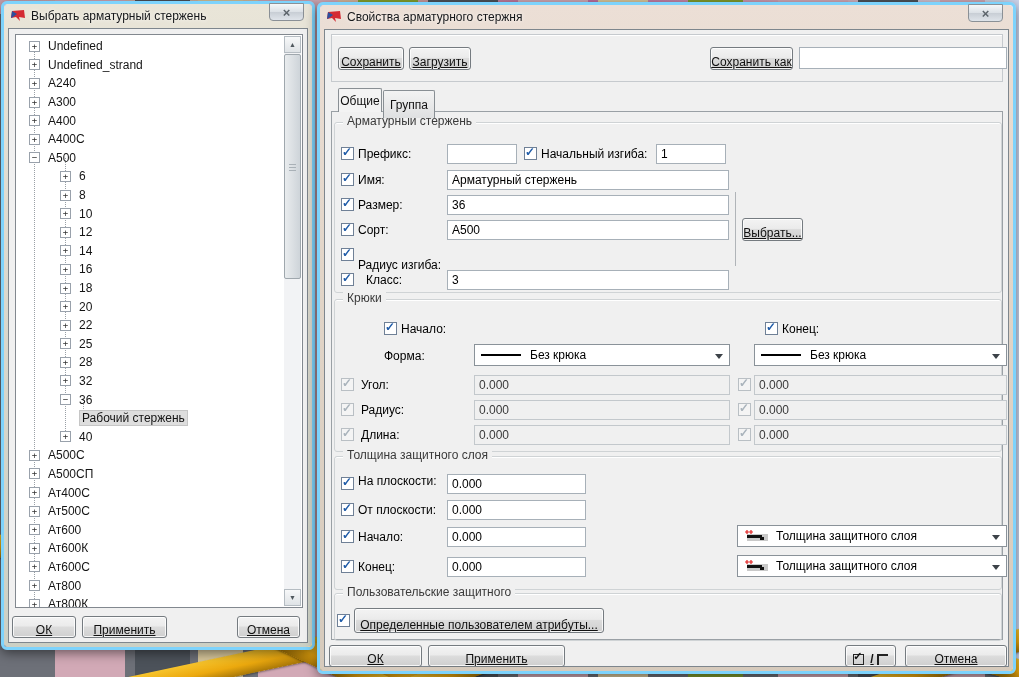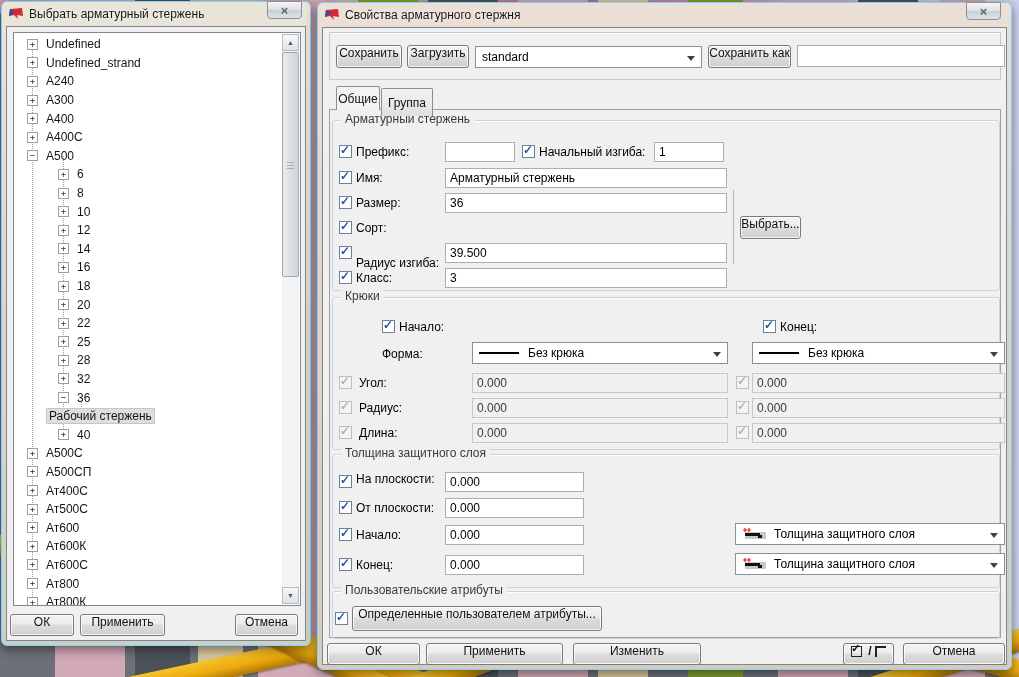--- a/index.html
+++ b/index.html
@@ -9,43 +9,43 @@
   
   .bg{position:absolute;inset:0;overflow:hidden;background:#6d7078;}
   .bg .col{position:absolute;top:0;bottom:0;}
   .bg .beam{position:absolute;height:22px;
             background:linear-gradient(180deg,#f7c42c 0%,#eca90e 55%,#a87708 100%);
             box-shadow:0 1px 2px rgba(0,0,0,.35);}
   .bg .topband{position:absolute;left:0;right:0;top:0;height:14px;
             background:linear-gradient(90deg,#c9a0ae,#d8c49c 30%,#b9679e 55%,#d2a9b6 80%,#cfd8e8);}
 
   
-  .win{position:absolute;border:1px solid #7dd3fc;border-radius:6px;
+  .win{position:absolute;border:3px solid #7dd3fc;border-radius:6px;
        box-shadow:0 3px 12px rgba(0,0,0,.5), inset 0 0 0 1px rgba(255,255,255,.6);}
   .glassL{position:absolute;inset:0;border-radius:5px;
        background:linear-gradient(180deg,#e9e5d8 0%,#dcd9ce 40%,#ccd0c4 100%);}
   .glassR{position:absolute;inset:0;border-radius:5px;
        background:linear-gradient(180deg,#ecdfd6 0%,#e2d5c8 40%,#d6cabc 100%);}
   .titlebar{position:absolute;left:0;right:0;top:0;height:24px;}
   .appico{position:absolute;left:7px;top:5px;width:15px;height:13px;}
   .wtitle{position:absolute;left:27px;top:5px;font-size:12px;color:#15171a;
           text-shadow:0 0 4px rgba(255,255,255,.95);white-space:nowrap;}
   .closebtn{position:absolute;top:-1px;width:35px;height:18px;box-sizing:border-box;
           border:1px solid #8a9096;border-radius:0 0 4px 4px;
           background:linear-gradient(180deg,#f5f7f9,#dce1e6 48%,#c8ced5 52%,#dfe4ea);
           display:flex;align-items:center;justify-content:center;
           color:#5c646b;font-size:13px;font-weight:bold;line-height:1;}
   .client{position:absolute;left:4px;right:4px;top:24px;bottom:4px;
           background:#f0f0f0;border:1px solid #7e868d;box-sizing:border-box;}
 
   
-  .btn{position:absolute;display:flex;align-items:flex-start;justify-content:center;
+  .btn{position:absolute;display:flex;align-items:flex-end;justify-content:center;
        font-size:12px;color:#111;border:1px solid #757b80;border-radius:3px;
        background:linear-gradient(180deg,#f3f3f3 0%,#ebebeb 45%,#dcdcdc 50%,#cfcfcf 100%);
-       box-shadow:inset 0 0 0 1px rgba(255,255,255,.8);box-sizing:border-box;white-space:nowrap;}
+       box-shadow:inset 0 0 0 1px rgba(255,255,255,.8);box-sizing:border-box;white-space:nowrap;text-decoration:underline;}
   .lbl{position:absolute;font-size:12px;color:#000;white-space:nowrap;}
   .fld{position:absolute;height:20px;background:#fff;border:1px solid #a7b0b8;
        font-family:"Liberation Sans",sans-serif;font-size:12px;padding:0 4px;
        box-sizing:border-box;color:#000;outline:none;}
   .fld:disabled{background:#f0f0f0;border-color:#c3c8cc;color:#3a3a3a;}
   .cb{position:absolute;width:13px;height:13px;background:#fff;
       border:1px solid #6f8096;box-sizing:border-box;}
   .cb.on::after{content:"\2713";position:absolute;left:0px;top:-3px;
       font-size:12px;font-weight:bold;color:#1f5ba8;}
   .cb.dis{border-color:#b9bfc4;background:#f4f4f4;}
@@ -220,21 +220,21 @@
             <span class="tlabel">28</span>
           </div>
           <div class="trow" style="padding-left: 43px;">
             <span class="tg">+</span>
             <span class="tlabel">32</span>
           </div>
           <div class="trow" style="padding-left: 43px;">
             <span class="tg">−</span>
             <span class="tlabel">36</span>
           </div>
-          <div class="trow" style="padding-left: 31px;">
+          <div class="trow" style="padding-left: 62px;">
             <span class="tlabel sel">Рабочий стержень</span>
           </div>
           <div class="trow" style="padding-left: 43px;">
             <span class="tg">+</span>
             <span class="tlabel">40</span>
           </div>
           <div class="trow" style="padding-left: 12px;">
             <span class="tg">+</span>
             <span class="tlabel">А500С</span>
           </div>
@@ -307,24 +307,20 @@
   </div>
   <div class="client">
 
     <div class="tbpanel" style="left:6px;top:4px;width:672px;height:48px;"></div>
     <div class="btn" style="left:13px;top:17px;width:66px;height:23px;">
         <span>Сохранить</span>
       </div>
     <div class="btn" style="left:84px;top:17px;width:62px;height:23px;">
         <span>Загрузить</span>
       </div>
-    <div class="combo" style="left:152px;top:18px;width:227px;">
-      <span>standard</span>
-      <span class="arr"></span>
-    </div>
     <div class="btn" style="left:385px;top:17px;width:83px;height:23px;">
         <span>Сохранить как</span>
       </div>
     <input class="fld" style="left: 474px; top: 17px; width: 208px; height: 22px;" value="">
 
     <div class="tab active" style="left:13px;top:58px;width:44px;height:24px;">
         <span>Общие</span>
       </div>
     <div class="tab inactive" style="left:58px;top:60px;width:52px;height:28px;">
         <span>Группа</span>
@@ -344,31 +340,31 @@
     <div class="cb on" style="left:16px;top:143px;"></div>
     <span class="lbl" style="left:33px;top:143px;">Имя:</span>
     <input class="fld" style="left: 122px; top: 140px; width: 282px;" value="Арматурный стержень">
 
     <div class="cb on" style="left:16px;top:168px;"></div>
     <span class="lbl" style="left:33px;top:168px;">Размер:</span>
     <input class="fld" style="left: 122px; top: 165px; width: 282px;" value="36">
 
     <div class="cb on" style="left:16px;top:193px;"></div>
     <span class="lbl" style="left:33px;top:193px;">Сорт:</span>
+    <input class="fld" style="left: 122px; top: 190px; width: 282px;" value="A500">
     <div class="vline" style="left:410px;top:162px;height:74px;"></div>
     <div class="btn" style="left:417px;top:188px;width:61px;height:23px;">
         <span>Выбрать...</span>
       </div>
 
     <div class="cb on" style="left:16px;top:218px;"></div>
     <span class="lbl" style="left:33px;top:228px;">Радиус изгиба:</span>
-    <input class="fld" style="left: 122px; top: 215px; width: 282px;" value="39.500">
 
     <div class="cb on" style="left:16px;top:243px;"></div>
-    <span class="lbl" style="left:33px;top:243px;">Класс:</span>
+    <span class="lbl" style="left:41px;top:243px;">Класс:</span>
     <input class="fld" style="left: 122px; top: 240px; width: 282px;" value="3">
 
     <div class="grp" style="left:9px;top:269px;width:666px;height:151px;">
       <span>Крюки</span>
     </div>
     <div class="cb on" style="left:59px;top:292px;"></div>
     <span class="lbl" style="left:76px;top:292px;">Начало:</span>
     <div class="cb on" style="left:440px;top:292px;"></div>
     <span class="lbl" style="left:457px;top:292px;">Конец:</span>
 
@@ -435,35 +431,32 @@
         <rect x="3" y="5" width="21" height="7" fill="#c9c9c9"></rect>
         <rect x="3" y="6" width="15" height="3" fill="#111"></rect>
         <rect x="16" y="8" width="4" height="3" fill="#111"></rect>
         <path d="M1 3 H9 M3 1 V5 M7 1 V5" stroke="#e02020" stroke-width="1.2" fill="none"></path>
       </svg>
       <span>Толщина защитного слоя</span>
       <span class="arr"></span>
     </div>
 
     <div class="grp" style="left:9px;top:563px;width:666px;height:46px;">
-      <span>Пользовательские атрибуты</span>
+      <span>Пользовательские защитного</span>
     </div>
     <div class="cb on" style="left:12px;top:584px;"></div>
     <div class="btn" style="left:29px;top:578px;width:250px;height:25px;">
         <span>Определенные пользователем атрибуты...</span>
       </div>
 
     <div class="btn" style="left:4px;top:615px;width:93px;height:22px;">
         <span>ОК</span>
       </div>
     <div class="btn" style="left:103px;top:615px;width:137px;height:22px;">
         <span>Применить</span>
-      </div>
-    <div class="btn" style="left:250px;top:615px;width:128px;height:22px;">
-        <span>Изменить</span>
       </div>
     <div class="btn" style="left:520px;top:615px;width:51px;height:22px;">
       <span class="tglwrap">
         <span class="tgl-box1"></span>
           <span class="tgl-sep">/</span>
           <span class="tgl-box2"></span>
       </span>
     </div>
     <div class="btn" style="left:580px;top:615px;width:102px;height:22px;">
         <span>Отмена</span>

